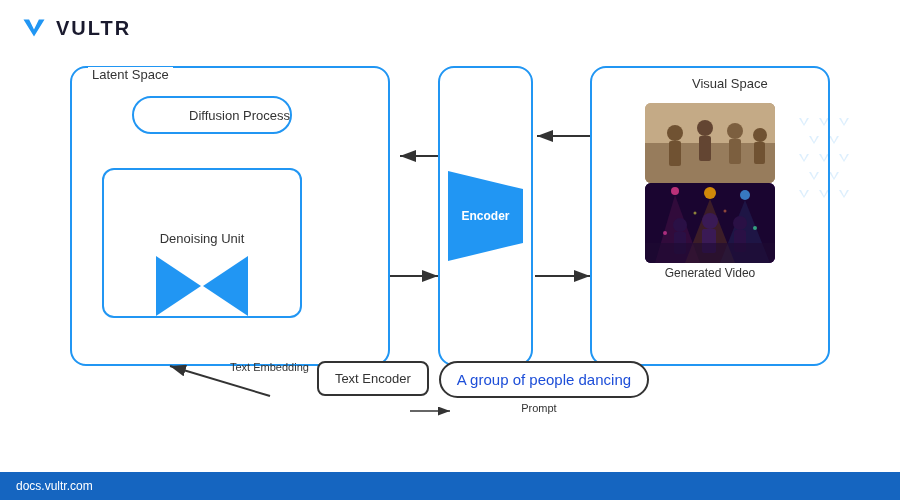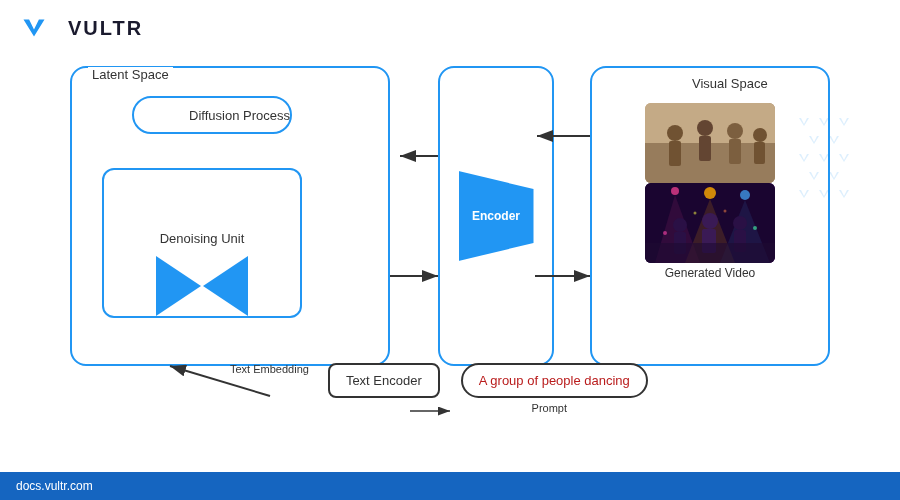--- a/index.html
+++ b/index.html
@@ -15,21 +15,21 @@
     
     .header {
       display: flex;
       align-items: center;
       padding: 14px 20px;
       background: #fff;
     }
     .vultr-logo {
       display: flex;
       align-items: center;
-      gap: 20px;
+      gap: 8px;
     }
     .vultr-v {
       width: 28px;
       height: 28px;
     }
     .vultr-text {
       font-size: 20px;
       font-weight: 700;
       color: #1a1a2e;
       letter-spacing: 2px;
@@ -197,22 +197,22 @@
       border-radius: 8px;
       padding: 8px 16px;
       font-size: 13px;
       color: #333;
       background: #fff;
     }
     .prompt-box {
       border: 2px solid #333;
       border-radius: 20px;
       padding: 8px 16px;
-      font-size: 13px;
-      color: #b91c1c;
+      font-size: 15px;
+      color: #1d4ed8;
       background: #fff;
       margin-left: 10px;
     }
     .prompt-label {
       font-size: 11px;
       color: #333;
       margin-top: 4px;
       text-align: center;
     }
 
@@ -299,21 +299,21 @@
 
     <div class="denoising-box">
       <span class="denoising-label">Denoising Unit</span>
       <div class="bowtie-icon">
         <div class="triangle-right"></div>
         <div class="triangle-left"></div>
       </div>
     </div>
   </div>
 
-  <div style="position:absolute; left:418px; top:10px; width:116px; height:300px; border:2px solid #2196F3; border-radius:16px; background:#fff; display:flex; flex-direction:column; align-items:center; justify-content:space-around; padding:20px 0;">
+  <div style="position:absolute; left:418px; top:10px; width:95px; height:300px; border:2px solid #2196F3; border-radius:16px; background:#fff; display:flex; flex-direction:column; align-items:center; justify-content:space-around; padding:20px 0;">
     <div style="display:flex; flex-direction:column; align-items:center;">
       <div class="enc-shape">
         <span class="enc-dec-label">Encoder</span>
       </div>
     </div>
   </div>
 
   <div class="visual-space-box">
     <span class="visual-space-label">Visual Space</span>
 
@@ -393,21 +393,21 @@
 
     <line x1="370" y1="220" x2="418" y2="220" stroke="#333" stroke-width="2" marker-end="url(#arrowhead-right)"></line>
 
     <line x1="515" y1="220" x2="570" y2="220" stroke="#333" stroke-width="2" marker-end="url(#arrowhead-right)"></line>
 
     <line x1="250" y1="340" x2="150" y2="310" stroke="#333" stroke-width="2" marker-end="url(#arrowhead)"></line>
 
     <line x1="390" y1="355" x2="430" y2="355" stroke="#333" stroke-width="1.5" marker-end="url(#arrowhead-right)"></line>
   </svg>
 
-  <div style="position:absolute; bottom:32px; left:200px; display:flex; align-items:flex-start; gap:11px;">
+  <div style="position:absolute; bottom:32px; left:200px; display:flex; align-items:flex-start; gap:0;">
     <div style="display:flex; flex-direction:column; align-items:flex-start; margin-right:8px;">
       <span style="font-size:11px; color:#333; margin-bottom:4px; margin-left:10px;">Text Embedding</span>
     </div>
     <div class="text-encoder-box">
       <span>Text Encoder</span>
     </div>
     <div style="display:flex; flex-direction:column; align-items:center;">
       <div class="prompt-box">
         <span>A group of people dancing</span>
       </div>

